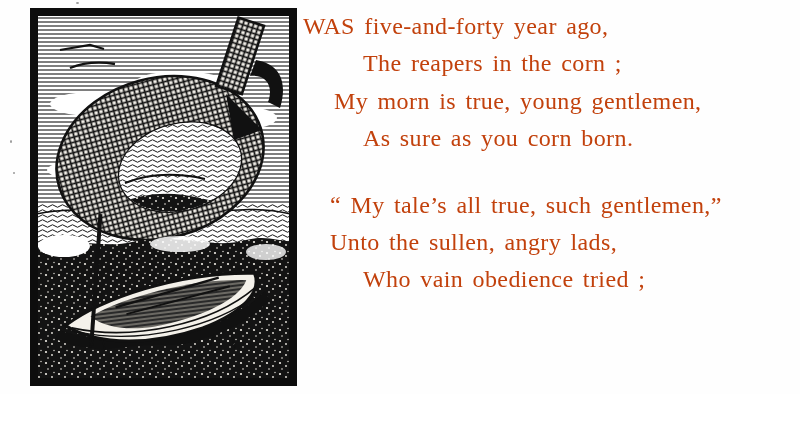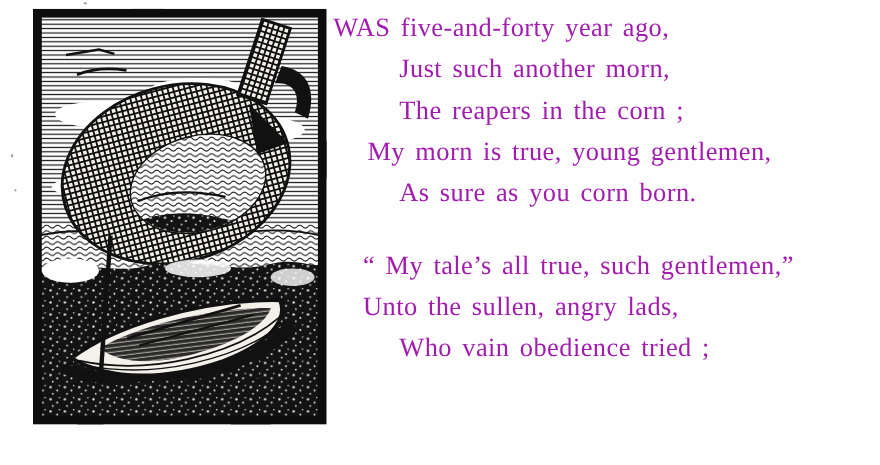--- a/index.html
+++ b/index.html
@@ -1,19 +1,19 @@
 <!DOCTYPE html>
 <html><head>
 <meta charset="utf-8">
 <style>
   html,body{margin:0;padding:0;background:#ffffff;}
   body{width:800px;height:423px;overflow:hidden;}
   .page{
     position:relative;width:800px;height:394px;background:#fefefe;
-    font-family:"Liberation Serif","DejaVu Serif",serif;color:#a21caf;
+    font-family:"Liberation Serif","DejaVu Serif",serif;color:#c2410c;
   }
   .engraving{position:absolute;left:30px;top:8px;width:267px;height:378px;margin:0;}
   .engraving svg{display:block;width:100%;height:100%;}
   .poem{
     position:absolute;left:303px;top:8px;white-space:nowrap;
     font-size:24px;letter-spacing:0.4px;word-spacing:3px;
   }
   .line{height:37.4px;line-height:37.4px;}
   .l-first{padding-left:0;}
   .l-hang{padding-left:31px;}
@@ -149,21 +149,20 @@
         <rect x="262" y="280" width="4" height="30" fill="#0d0d0d"></rect>
         <rect x="90" y="0" width="30" height="4" fill="#0d0d0d"></rect>
         <rect x="180" y="374" width="36" height="4" fill="#0d0d0d"></rect>
         <rect x="40" y="374" width="24" height="4" fill="#0d0d0d"></rect>
       </g>
     </svg>
   </figure>
 
   <div class="poem">
     <div class="line l-first">WAS five-and-forty year ago,</div>
-    <div class="line l-ind">Just such another morn,</div>
     <div class="line l-ind">The reapers in the corn ;</div>
     <div class="line l-hang">My morn is true, young gentlemen,</div>
     <div class="line l-ind">As sure as you corn born.</div>
     <div class="line l-quote stanza-gap">“ My tale’s all true, such gentlemen,”</div>
     <div class="line l-quote">Unto the sullen, angry lads,</div>
     <div class="line l-ind">Who vain obedience tried ;</div>
   </div>
 
 </div>
 

